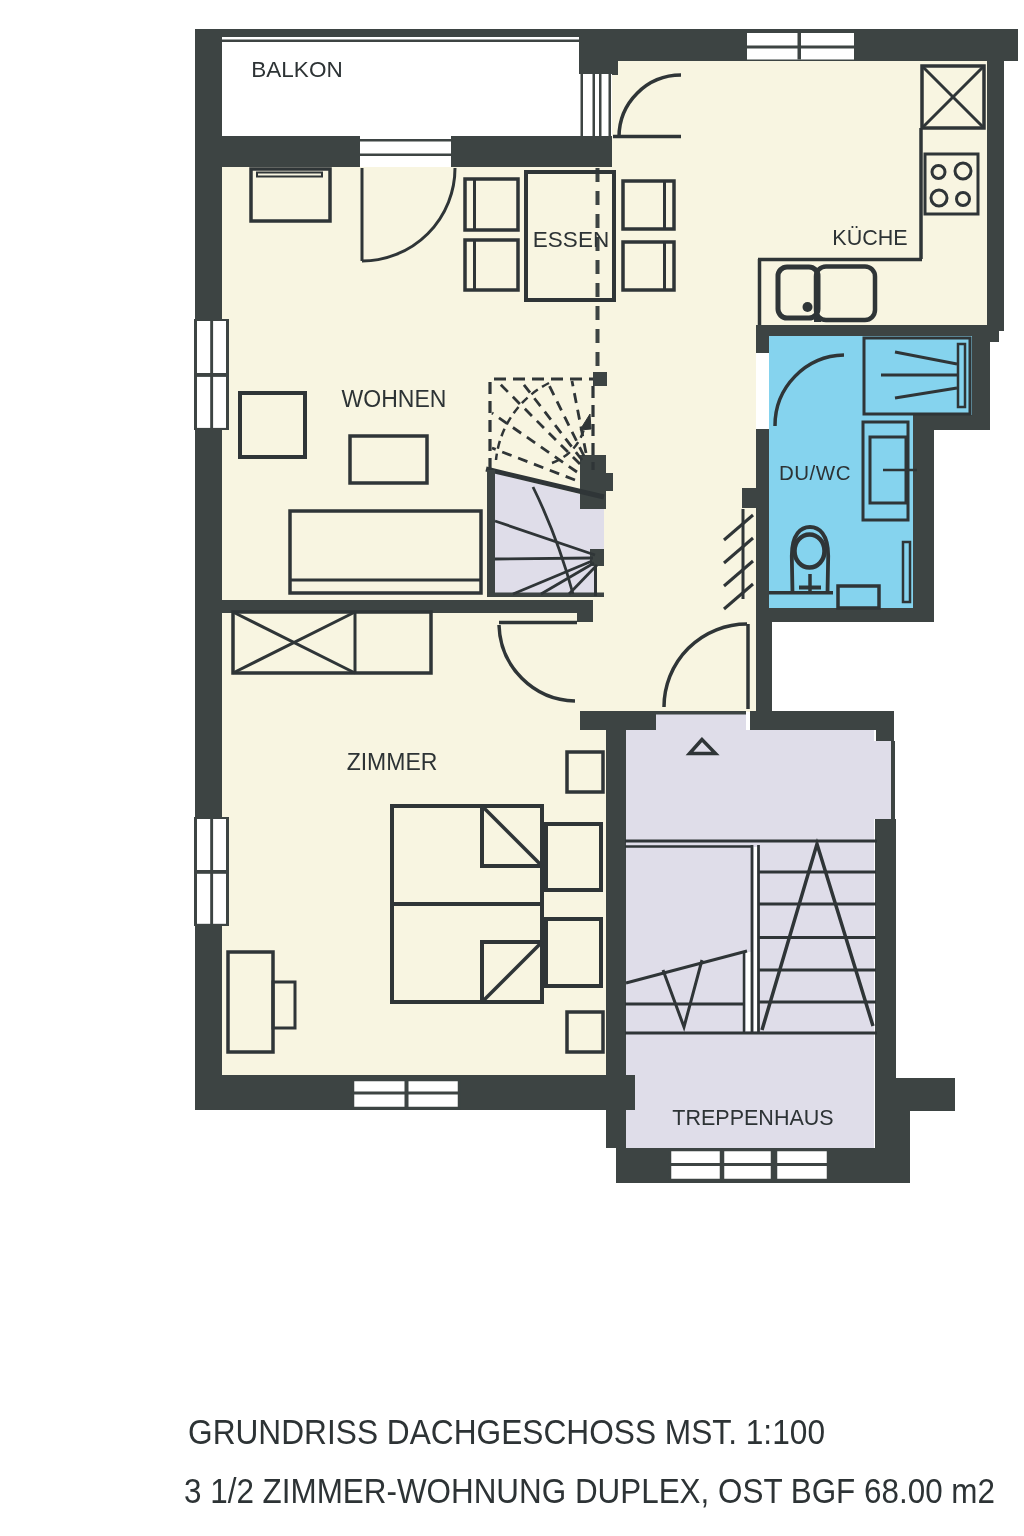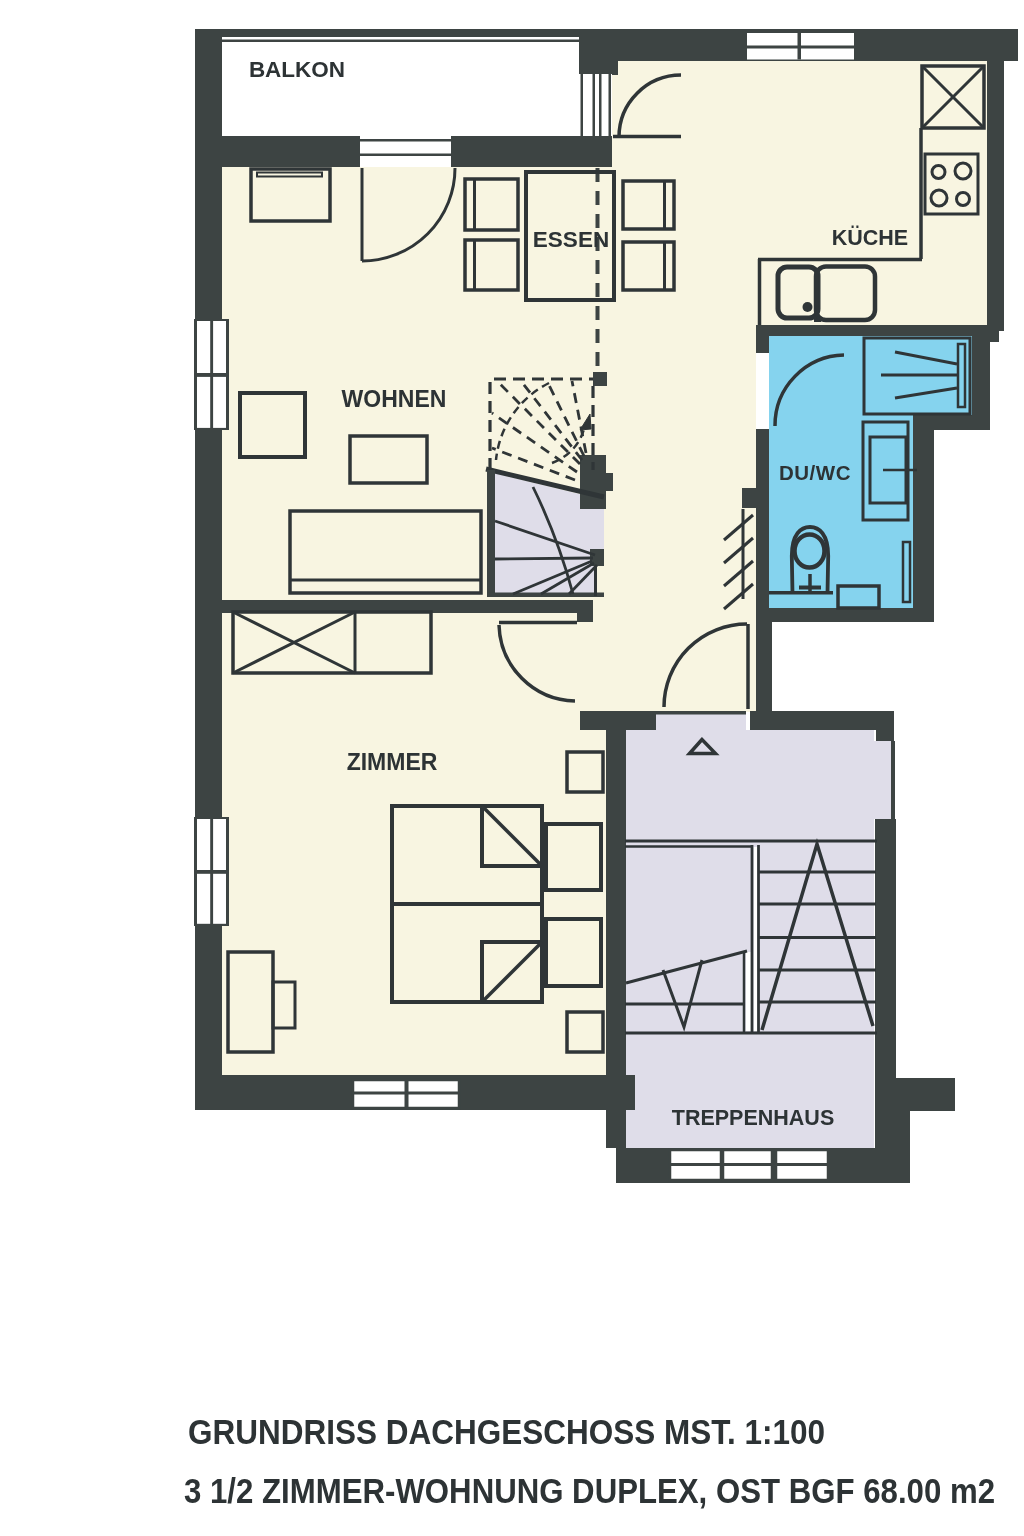--- a/index.html
+++ b/index.html
@@ -1,17 +1,17 @@
 <!DOCTYPE html>
 <html><head>
 <meta charset="utf-8">
 <style>
   html,body{margin:0;padding:0;background:#ffffff;}
   #page{width:815px;height:1536px;position:relative;background:#3b82f6;
-        font-family:"Liberation Sans", sans-serif;font-weight:bold;}
+        font-family:"Liberation Sans", sans-serif;}
   svg{display:block;}
   text{fill:#2d3335;font-family:"Liberation Sans", sans-serif;}
 </style>
 </head>
 <body>
 <div id="page">
 <svg width="1024" height="1536" viewBox="0 0 1024 1536" xmlns="http://www.w3.org/2000/svg">
 
 <rect x="0" y="0" width="1024" height="1536" fill="#ffffff"></rect>
 

